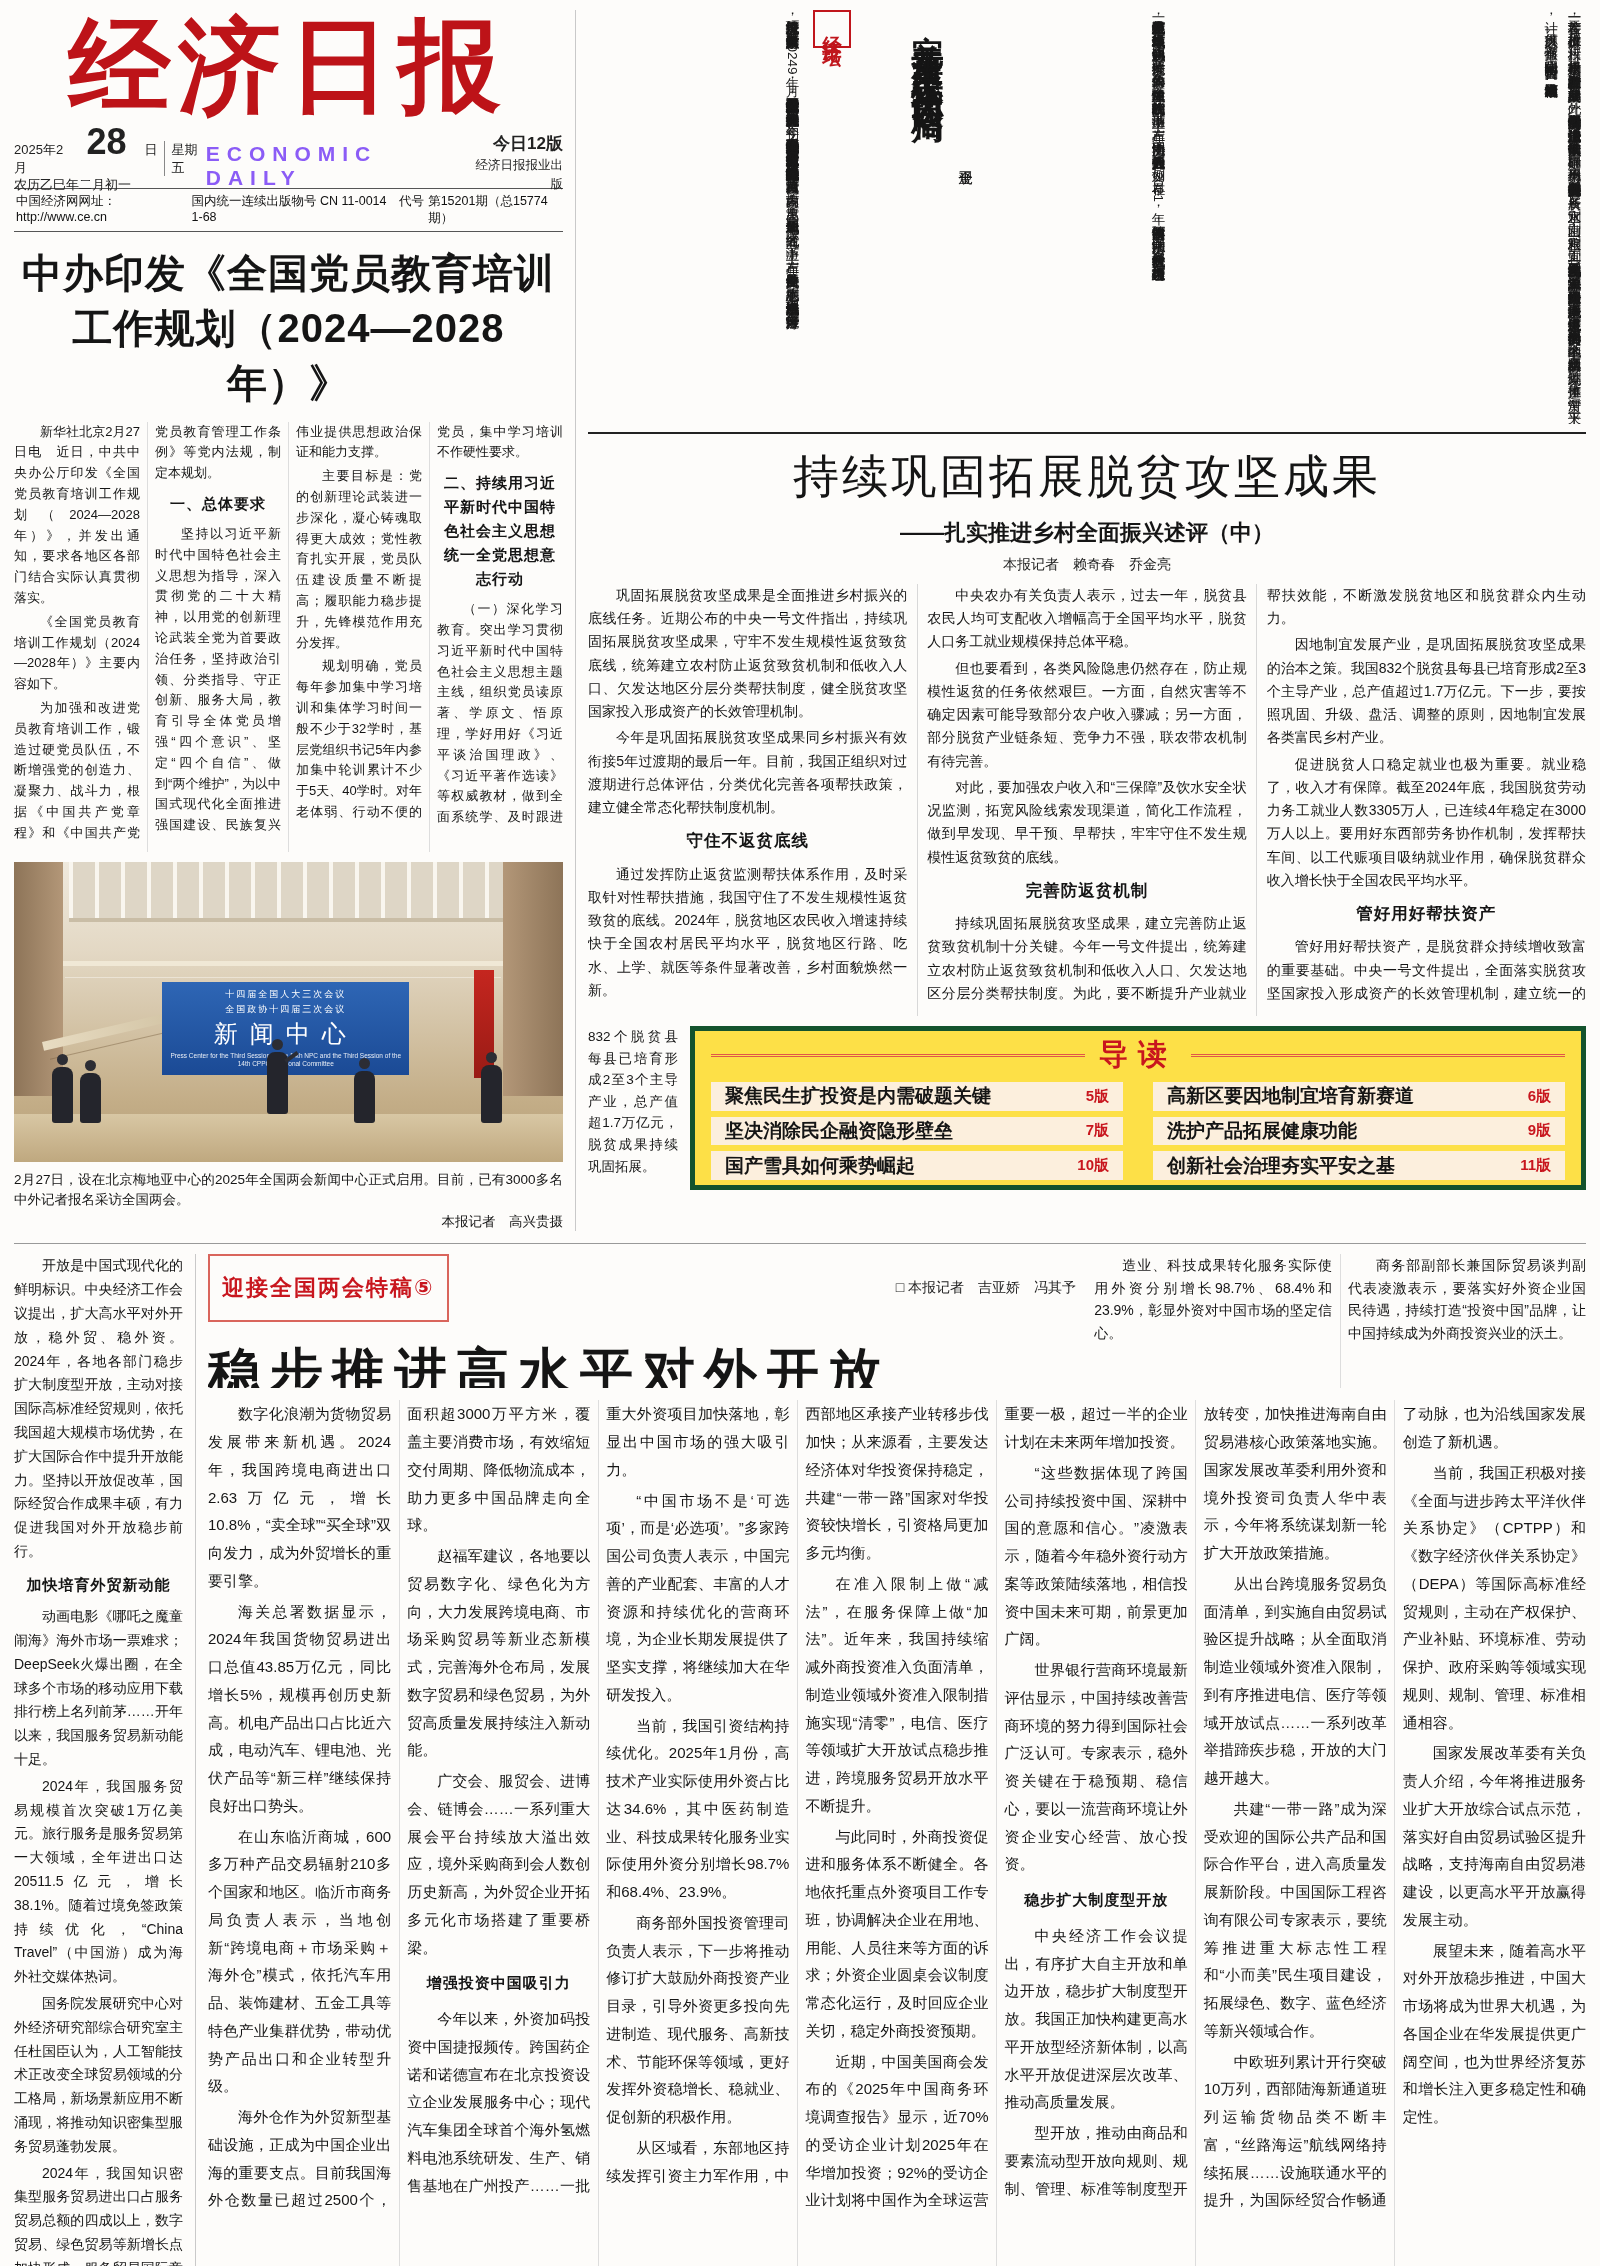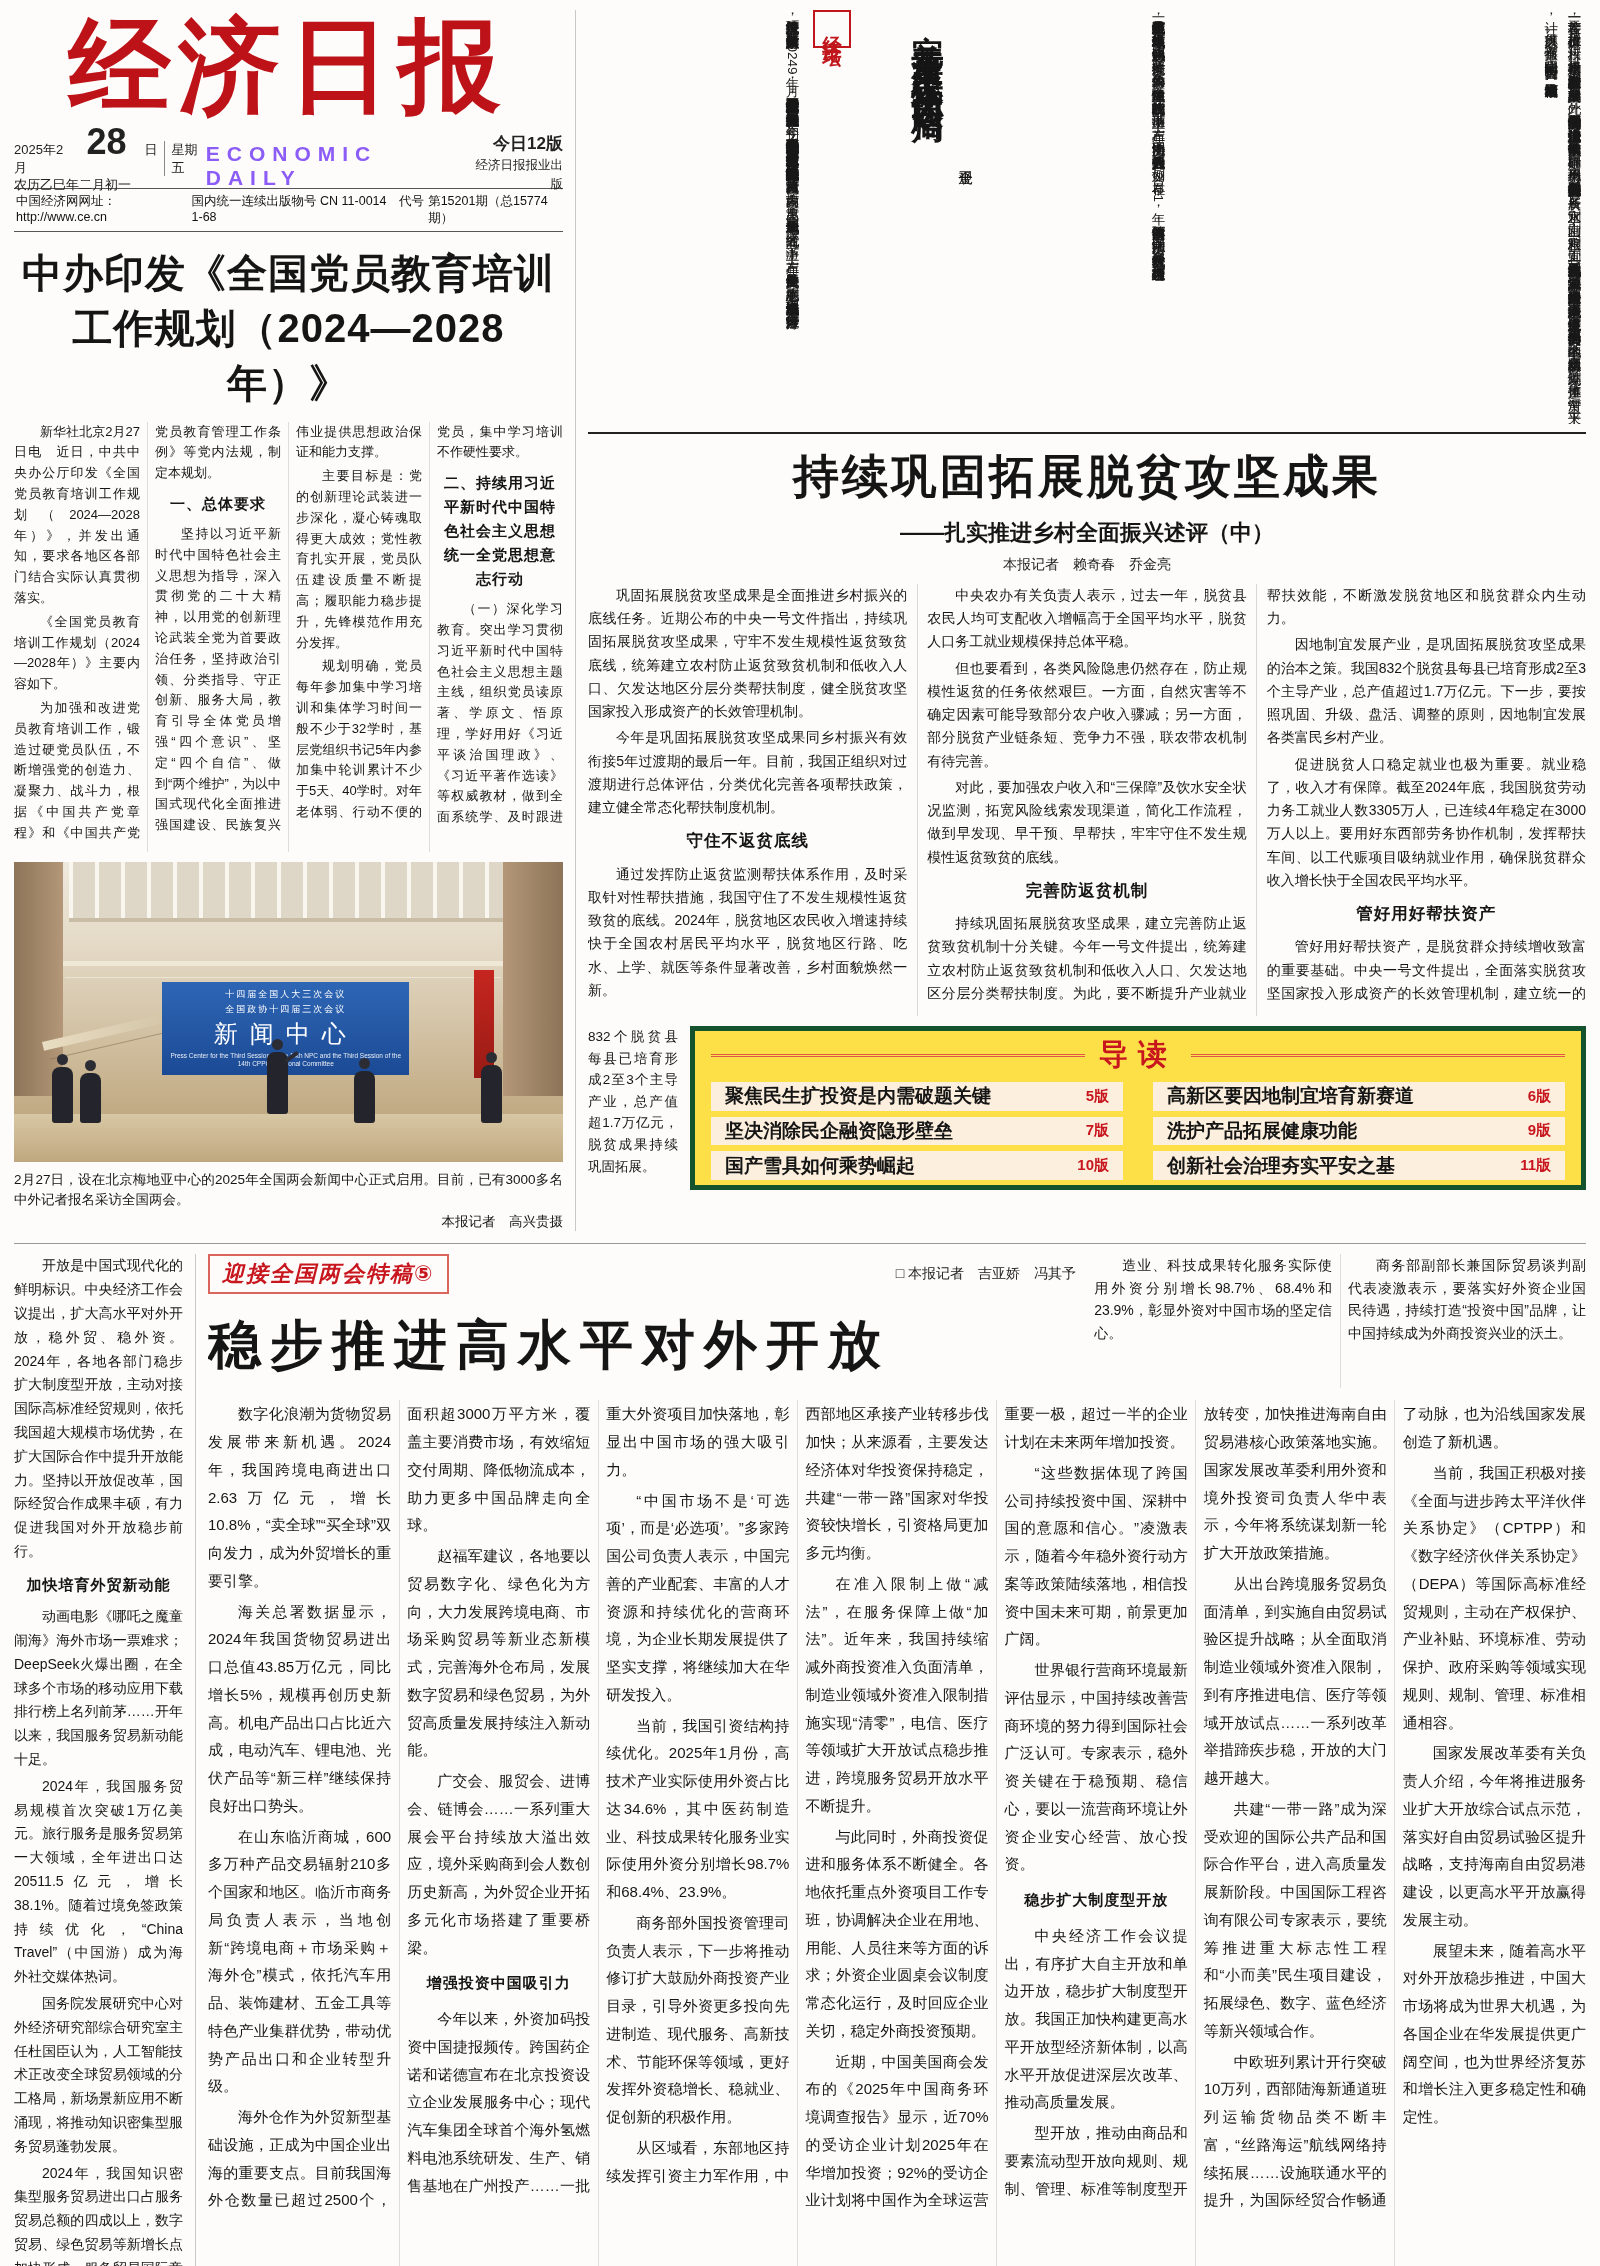--- a/index.html
+++ b/index.html
@@ -60,21 +60,21 @@
   .forum-left { width:216px; overflow:hidden; }
   .forum-tagwrap { width:38px; }
   .forum-tag { border:2px solid #c0161c; color:#c0161c; font-size:19px; font-weight:bold; padding:9px 4px; letter-spacing:4px; }
   .forum-title { width:88px; font-size:32px; font-weight:900; letter-spacing:6px; line-height:1.3; overflow:hidden; }
   .forum-author { font-size:14px; padding-top:150px; }
   .forum-mid { width:186px; overflow:hidden; }
   .forum-right { flex:1; overflow:hidden; }
 
   
   .pov-head { text-align:center; padding:12px 0 4px; }
-  .pov-headline { font-size:46px; font-weight:700; letter-spacing:3px; }
+  .pov-headline { font-size:46px; font-weight:400; letter-spacing:3px; }
   .pov-sub { font-size:22px; font-weight:bold; margin-top:10px; }
   .pov-byline { font-size:14px; margin-top:8px; color:#222; }
   .pov-body { height:432px; column-count:3; column-gap:20px; column-rule:1px solid #d8d8d8; font-size:14px; line-height:1.66; margin-top:6px; overflow:hidden; text-align:justify; }
   .pov-body h4.colhead { font-size:16.5px; }
 
   
   .daodu-row { display:flex; gap:12px; margin-top:10px; height:164px; }
   .daodu-cont { width:90px; font-size:13.5px; line-height:1.6; overflow:hidden; text-align:justify; }
   .daodu-box { flex:1; border:5px solid #14532d; background:#fde047; padding:4px 16px 10px; }
   .daodu-title-row { display:flex; align-items:center; gap:14px; }
@@ -84,21 +84,21 @@
   .daodu-item { background:#fcefdd; display:flex; justify-content:space-between; align-items:center; padding:0 14px; font-size:19px; font-weight:bold; }
   .daodu-item .pg { color:#c8161e; font-size:15px; white-space:nowrap; margin-left:10px; }
 
   
   .bottom-zone { display:flex; margin-top:12px; border-top:1px solid #999; padding-top:10px; height:1072px; }
   .bot-left { width:182px; padding-right:12px; border-right:1px solid #c9c9c9; font-size:14px; line-height:1.7; text-align:justify; overflow:hidden; }
   .bot-main { flex:1; padding-left:12px; display:flex; flex-direction:column; }
   .bot-head-row { display:flex; gap:18px; height:134px; overflow:hidden; }
   .bot-head-block { width:63%; }
   .bot-tagline { display:flex; justify-content:space-between; align-items:center; }
-  .bot-tag { color:#c8161e; border:2px solid #d9655c; font-size:22px; font-weight:bold; padding:3px 12px; letter-spacing:2px;font-style:italic; }
+  .bot-tag { color:#c8161e; border:2px solid #d9655c; font-size:22px; font-weight:bold; padding:17px 12px; letter-spacing:2px; }
   .bot-byline { font-size:14px; color:#222; }
   .bot-headline { font-size:53px; font-weight:900; letter-spacing:9px; margin-top:16px; white-space:nowrap; }
   .bot-side { flex:1; column-count:2; column-gap:16px; column-rule:1px solid #ddd; font-size:14px; line-height:1.6; overflow:hidden; text-align:justify; }
   .bot-cols { flex:1; margin-top:12px; column-count:7; column-gap:16px; column-rule:1px solid #ddd; font-size:15px; line-height:1.85; overflow:hidden; text-align:justify; }
 </style>
 </head>
 <body>
 
 <div class="page">
 

